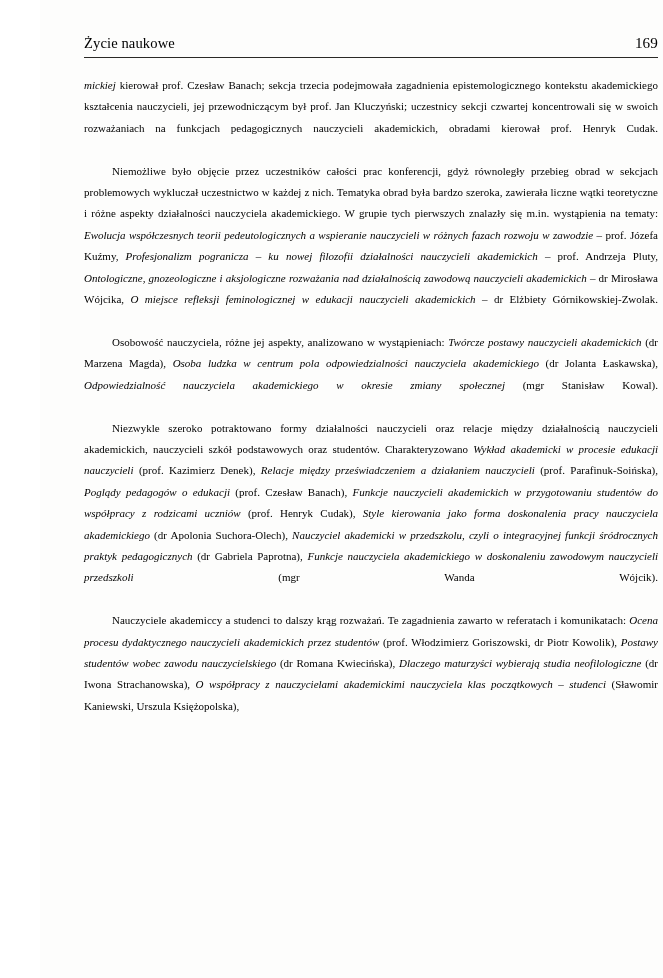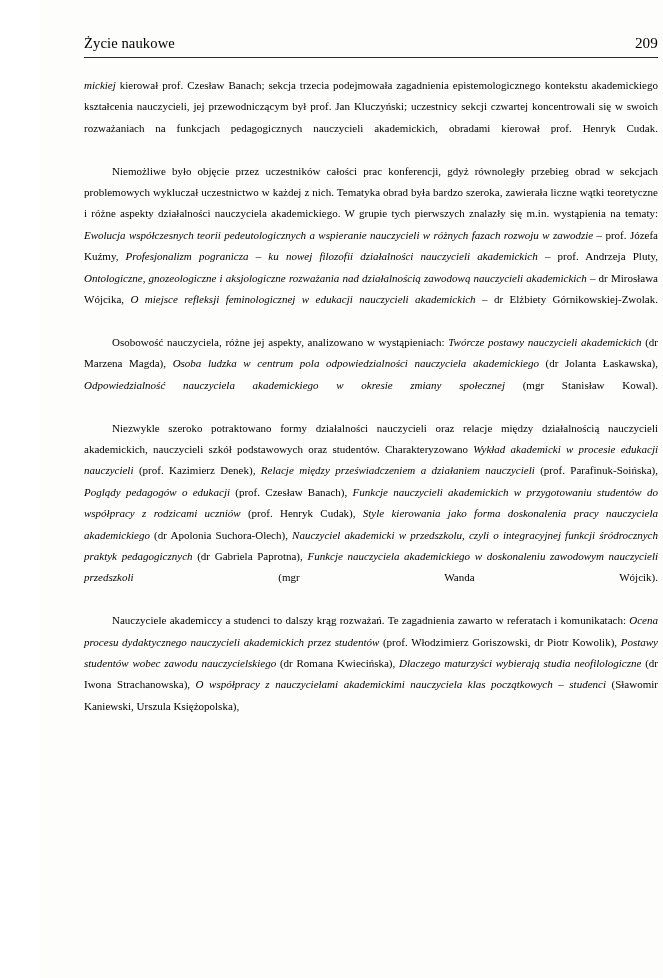--- a/index.html
+++ b/index.html
@@ -92,21 +92,21 @@
     content: none;
   }
 </style>
 </head>
 <body>
 
 <div class="page" style="background: rgb(253, 253, 252); color: #000000; margin-left: 40px;">
 
   <div class="running-head">
     <span class="head-title">Życie naukowe</span>
-    <span class="head-folio">209</span>
+    <span class="head-folio">169</span>
   </div>
 
   <div class="head-rule" style="background: rgb(42, 41, 38);"></div>
 
   <div class="textblock">
     <p class="noindent"><span class="ti">mickiej</span><span> kierował prof. Czesław Banach; sekcja trzecia podejmowała zagadnienia epistemologicznego kontekstu akademickiego kształcenia nauczycieli, jej przewodniczącym był prof. Jan Kluczyński; uczestnicy sekcji czwartej koncentrowali się w swoich rozważaniach na funkcjach pedagogicznych nauczycieli akademickich, obradami kierował prof. Henryk Cudak.</span></p>
     <p><span>Niemożliwe było objęcie przez uczestników całości prac konferencji, gdyż równoległy przebieg obrad w sekcjach problemowych wykluczał uczestnictwo w każdej z nich. Tematyka obrad była bardzo szeroka, zawierała liczne wątki teoretyczne i różne aspekty działalności nauczyciela akademickiego. W grupie tych pierwszych znalazły się m.in. wystąpienia na tematy: </span><span class="ti">Ewolucja współczesnych teorii pedeutologicznych a wspieranie nauczycieli w różnych fazach rozwoju w zawodzie</span><span> – prof. Józefa Kuźmy, </span><span class="ti">Profesjonalizm pogranicza – ku nowej filozofii działalności nauczycieli akademickich</span><span> – prof. Andrzeja Pluty, </span><span class="ti">Ontologiczne, gnozeologiczne i aksjologiczne rozważania nad działalnością zawodową nauczycieli akademickich</span><span> – dr Mirosława Wójcika, </span><span class="ti">O miejsce refleksji feminologicznej w edukacji nauczycieli akademickich</span><span> – dr Elżbiety Górnikowskiej-Zwolak.</span></p>
     <p><span>Osobowość nauczyciela, różne jej aspekty, analizowano w wystąpieniach: </span><span class="ti">Twórcze postawy nauczycieli akademickich</span><span> (dr Marzena Magda), </span><span class="ti">Osoba ludzka w centrum pola odpowiedzialności nauczyciela akademickiego</span><span> (dr Jolanta Łaskawska), </span><span class="ti">Odpowiedzialność nauczyciela akademickiego w okresie zmiany społecznej</span><span> (mgr Stanisław Kowal).</span></p>
     <p><span>Niezwykle szeroko potraktowano formy działalności nauczycieli oraz relacje między działalnością nauczycieli akademickich, nauczycieli szkół podstawowych oraz studentów. Charakteryzowano </span><span class="ti">Wykład akademicki w procesie edukacji nauczycieli</span><span> (prof. Kazimierz Denek), </span><span class="ti">Relacje między przeświadczeniem a działaniem nauczycieli</span><span> (prof. Parafinuk-Soińska), </span><span class="ti">Poglądy pedagogów o edukacji</span><span> (prof. Czesław Banach), </span><span class="ti">Funkcje nauczycieli akademickich w przygotowaniu studentów do współpracy z rodzicami uczniów</span><span> (prof. Henryk Cudak), </span><span class="ti">Style kierowania jako forma doskonalenia pracy nauczyciela akademickiego</span><span> (dr Apolonia Suchora-Olech), </span><span class="ti">Nauczyciel akademicki w przedszkolu, czyli o integracyjnej funkcji śródrocznych praktyk pedagogicznych</span><span> (dr Gabriela Paprotna), </span><span class="ti">Funkcje nauczyciela akademickiego w doskonaleniu zawodowym nauczycieli przedszkoli</span><span> (mgr Wanda Wójcik).</span></p>
     <p class="lastflush"><span>Nauczyciele akademiccy a studenci to dalszy krąg rozważań. Te zagadnienia zawarto w referatach i komunikatach: </span><span class="ti">Ocena procesu dydaktycznego nauczycieli akademickich przez studentów</span><span> (prof. Włodzimierz Goriszowski, dr Piotr Kowolik), </span><span class="ti">Postawy studentów wobec zawodu nauczycielskiego</span><span> (dr Romana Kwiecińska), </span><span class="ti">Dlaczego maturzyści wybierają studia neofilologiczne</span><span> (dr Iwona Strachanowska), </span><span class="ti">O współpracy z nauczycielami akademickimi nauczyciela klas początkowych – studenci</span><span> (Sławomir Kaniewski, Urszula Księżopolska),</span></p>

